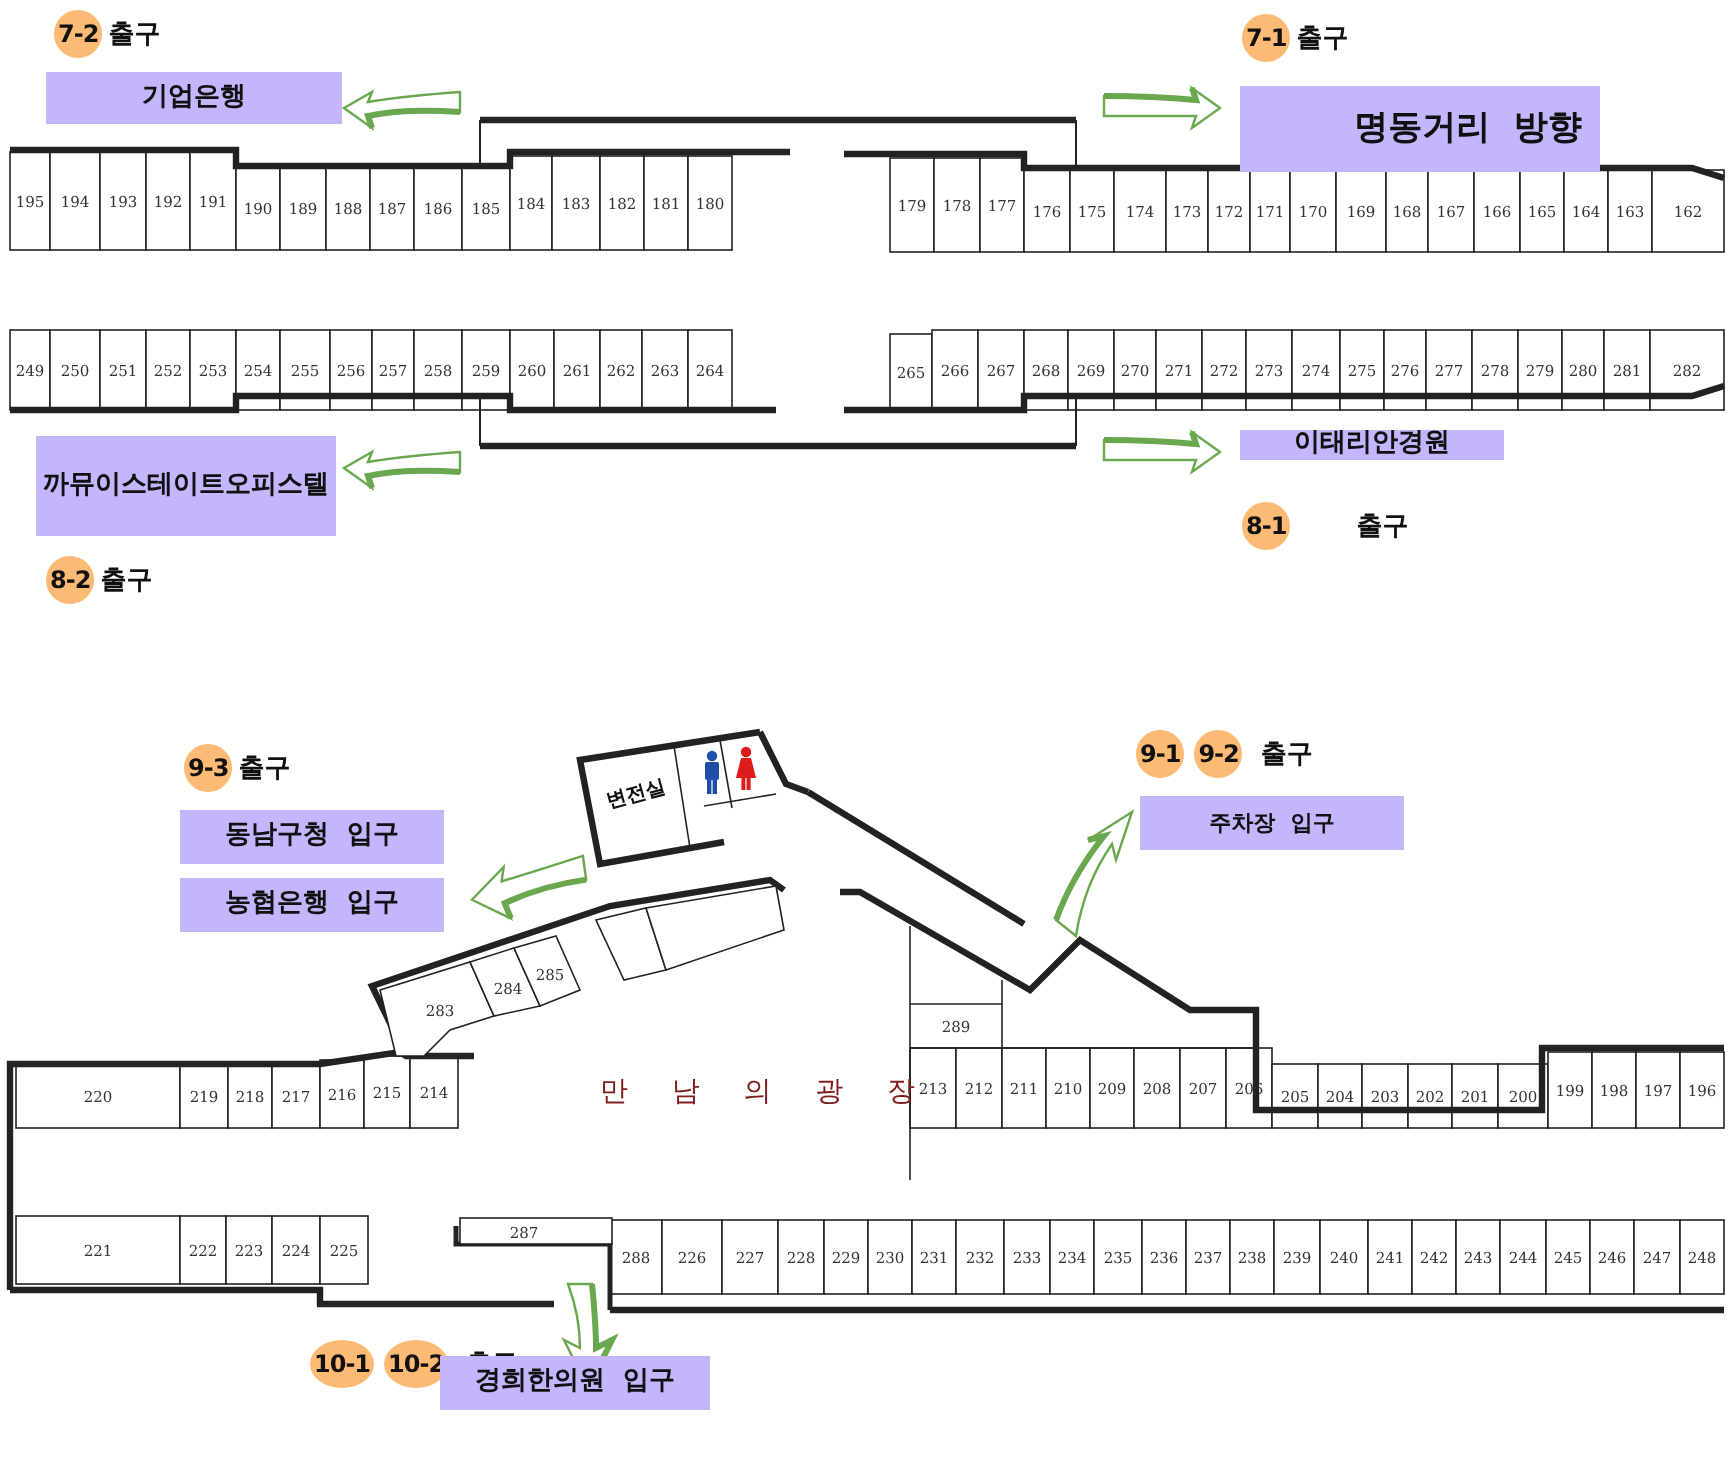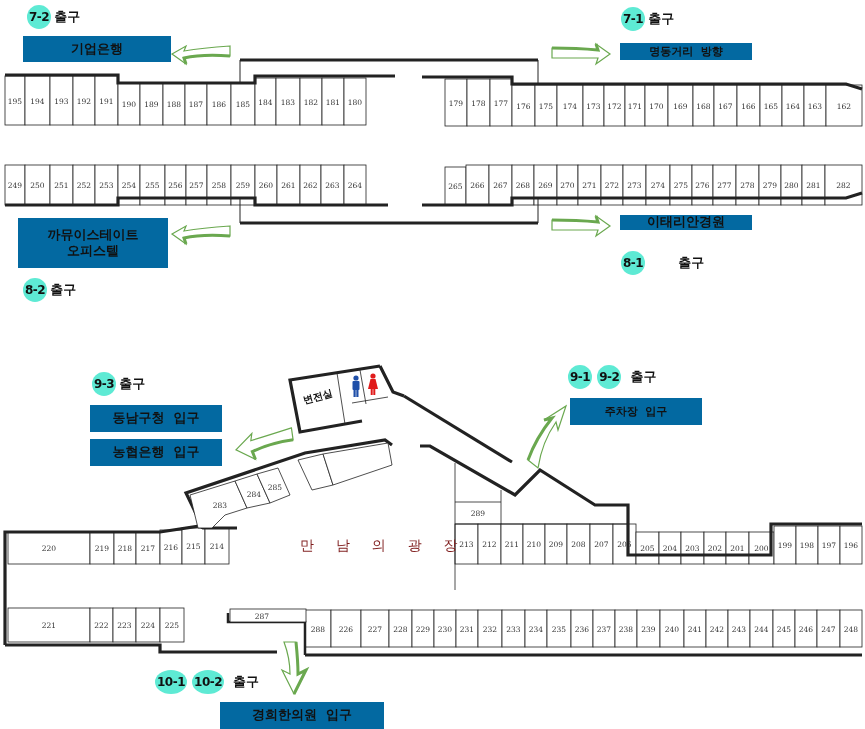--- a/index.html
+++ b/index.html
@@ -2,26 +2,26 @@
 <html><head>
 <meta charset="utf-8">
 <style>
   html, body { margin:0; padding:0; background:#ffffff; }
   body { width:865px; height:729px; position:relative; overflow:hidden;
          font-family: "DejaVu Sans", sans-serif; }
   #map { position:absolute; left:0; top:0; width:865px; height:729px; }
   .shop-num { font-family: "DejaVu Serif", serif; font-size:7.5px; fill:#333; text-anchor:middle; }
   .cell { fill:#fff; stroke:#222; stroke-width:0.8; }
   .wall { fill:none; stroke:#222; stroke-width:3.2; stroke-linejoin:miter; }
-  .label-box { position:absolute; background:#0369a1; color:#111; font-weight:bold;
+  .label-box { position:absolute; background:#c4b5fd; color:#111; font-weight:bold;
                font-family:"DejaVu Sans", sans-serif; display:flex; align-items:center;
                justify-content:center; text-align:center; line-height:1.25; }
   .exit { position:absolute; display:flex; align-items:center; gap:3px; font-weight:bold;
           font-size:13px; color:#111; }
-  .badge { display:inline-flex; align-items:center; justify-content:center; background:#5eead4;
+  .badge { display:inline-flex; align-items:center; justify-content:center; background:#fdba74;
            color:#111; border-radius:50%; font-weight:bold; font-size:12px; letter-spacing:-0.5px;
            height:24px; min-width:24px; padding:0 2px; box-sizing:border-box; }
   .plaza { position:absolute; font-family:Liberation Sans, sans-serif; font-size:14px; letter-spacing:9px; color:#7f1d1d; }
   .restroom-label { position:absolute; font-family:"DejaVu Sans", sans-serif; font-size:10px; font-weight:bold; color:#111; transform:rotate(-15deg); }
 </style>
 </head>
 <body>
 
 <svg id="map" viewBox="0 0 865 729" xmlns="http://www.w3.org/2000/svg">
 
@@ -403,23 +403,23 @@
 <div class="exit" style="left:27px; top:5px;">
   <span class="badge">7-2</span>
   <span>출구</span>
 </div>
 <div class="label-box" style="left:23px; top:36px; width:148px; height:26px; font-size:13px;">기업은행</div>
 
 <div class="exit" style="left:621px; top:7px;text-align:center;">
   <span class="badge">7-1</span>
   <span>출구</span>
 </div>
-<div class="label-box" style="left:620px; top:43px; width:132px; height:17px; font-size:11px; white-space:pre;">명동거리  방향</div>
-
-<div class="label-box" style="left:18px; top:218px; width:150px; height:50px; font-size:13px; flex-direction:column;">
+<div class="label-box" style="left:620px; top:43px; width:132px; height:43px; font-size:17px; white-space:pre;padding-left:48px;">명동거리  방향</div>
+
+<div class="label-box" style="left:18px; top:218px; width:150px; height:50px; font-size:13px; flex-direction:row;">
   <span>까뮤이스테이트</span>
   <span>오피스텔</span>
 </div>
 <div class="exit" style="left:23px; top:278px;">
   <span class="badge">8-2</span>
   <span>출구</span>
 </div>
 
 <div class="label-box" style="left:620px; top:215px; width:132px; height:15px; font-size:13px;">이태리안경원</div>
 <div class="exit" style="left:621px; top:251px;gap:33px;">
@@ -439,13 +439,13 @@
   <span class="badge" style="margin-left:2px;">9-2</span>
   <span style="margin-left:6px;">출구</span>
 </div>
 <div class="label-box" style="left:570px; top:398px; width:132px; height:27px; font-size:11px; white-space:pre;">주차장  입구</div>
 
 <div class="exit" style="left:155px; top:670px;">
   <span class="badge">10-1</span>
   <span class="badge" style="margin-left:2px;">10-2</span>
   <span style="margin-left:6px;">출구</span>
 </div>
-<div class="label-box" style="left:220px; top:702px; width:164px; height:27px; font-size:13px; white-space:pre;">경희한의원  입구</div>
+<div class="label-box" style="left:220px; top:678px; width:135px; height:27px; font-size:13px; white-space:pre;">경희한의원  입구</div>
 
 </body></html>

